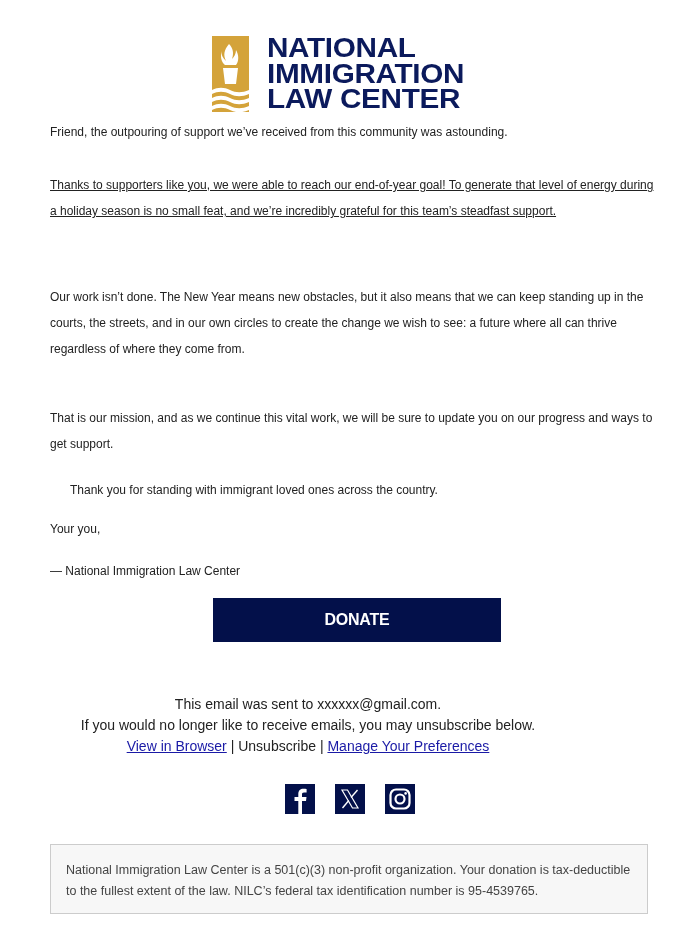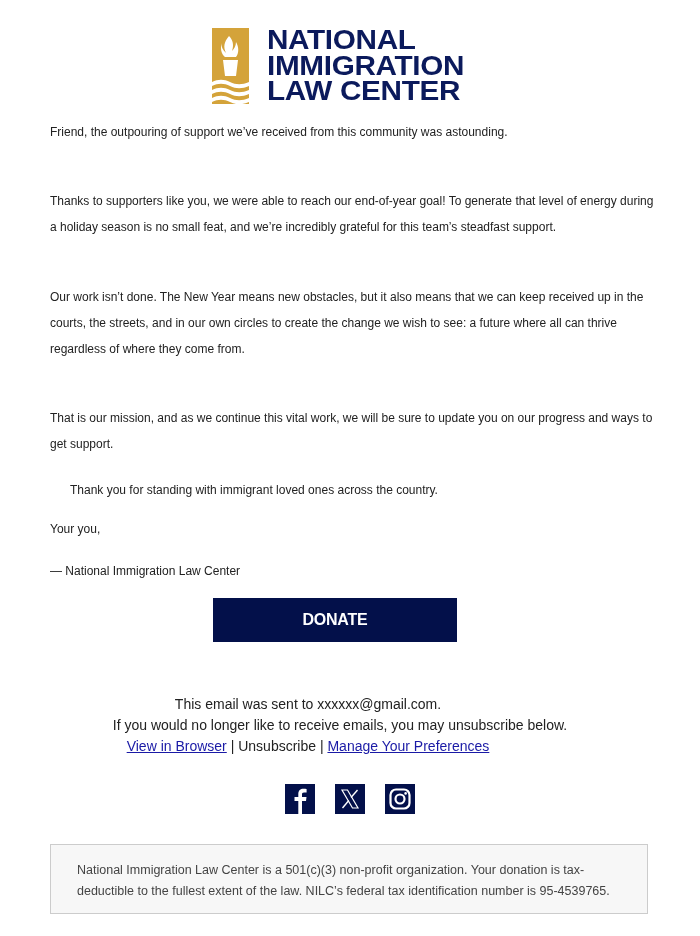--- a/index.html
+++ b/index.html
@@ -1,33 +1,33 @@
 <!DOCTYPE html>
 <html><head>
 <meta charset="utf-8">
 <style>
   html, body { margin:0; padding:0; background:#ffffff; }
   body { width:700px; height:936px; position:relative; overflow:hidden;
          font-family:"Liberation Sans", sans-serif; color:#222222; }
-  .logo { position:absolute; left:212px; top:28px; width:280px; height:78px; }
+  .logo { position:absolute; left:212px; top:36px; width:280px; height:78px; }
   .logo-mark { position:absolute; left:0; top:0; width:37px; height:76px; background:#d4a33a; }
   .logo-text { position:absolute; left:55px; top:-1px; color:#0b1a5c; font-weight:700;
                font-size:27.5px; line-height:25.5px; letter-spacing:-0.3px; white-space:nowrap;
                transform:scaleX(1.08); transform-origin:left top; }
   .body-text { position:absolute; left:50px; width:605px; font-size:12px; line-height:26px; color:#222; }
   .body-text p { margin:0; }
-  .donate { position:absolute; left:213px; top:598px; width:244px; height:44px; background:#03104a;
+  .donate { position:absolute; left:213px; top:598px; width:288px; height:44px; background:#03104a;
             color:#fff; font-weight:700; font-size:16px; border:none; display:flex;
             align-items:center; justify-content:center; cursor:pointer; letter-spacing:-0.2px; }
   .footer { position:absolute; left:0; width:616px; text-align:center; font-size:14px; line-height:21px; color:#222; }
   .footer a { color:#1a1aa6; text-decoration:underline; }
   .social { position:absolute; top:784px; width:30px; height:30px; background:#03104a; display:flex;
             align-items:center; justify-content:center; }
   .legal { position:absolute; left:50px; top:844px; width:598px; height:70px; background:#f7f7f7;
-           border:1px solid #cccccc; box-sizing:border-box; padding:15px 26px; font-size:12.5px;
+           border:1px solid #cccccc; box-sizing:border-box; padding:15px 15px; font-size:12.5px;
            line-height:21px; color:#444; }
 </style>
 </head>
 <body>
 
 <div class="logo">
   <div class="logo-mark">
     <svg width="37" height="76" viewBox="0 0 37 76">
       <path d="M17 8 C12 14 11 19 14 25 C11 22 9 19 10 15 C8 20 9 26 13 29 L24 29 C27 25 27 19 24 14 C24 18 22 21 20 23 C22 17 21 12 17 8 Z" fill="#ffffff"></path>
       <path d="M11 32 L26 32 L24 48 L13 48 Z" fill="#ffffff"></path>
@@ -39,43 +39,43 @@
   <div class="logo-text">
     <div>NATIONAL</div>
     <div>IMMIGRATION</div>
     <div>LAW CENTER</div>
   </div>
 </div>
 
 <div class="body-text" style="top:119px;">
   <p>Friend, the outpouring of support we’ve received from this community was astounding.</p>
 </div>
-<div class="body-text" style="top:188px;">
+<div class="body-text" style="top:172px;text-decoration:underline;">
   <p>Thanks to supporters like you, we were able to reach our end-of-year goal! To generate that level of energy during a holiday season is no small feat, and we’re incredibly grateful for this team’s steadfast support.</p>
 </div>
 <div class="body-text" style="top:284px;">
-  <p>Our work isn’t done. The New Year means new obstacles, but it also means that we can keep received up in the courts, the streets, and in our own circles to create the change we wish to see: a future where all can thrive regardless of where they come from.</p>
+  <p>Our work isn’t done. The New Year means new obstacles, but it also means that we can keep standing up in the courts, the streets, and in our own circles to create the change we wish to see: a future where all can thrive regardless of where they come from.</p>
 </div>
 <div class="body-text" style="top:405px;">
   <p>That is our mission, and as we continue this vital work, we will be sure to update you on our progress and ways to get support.</p>
 </div>
 <div class="body-text" style="top:477px;margin-left:20px;">
   <p>Thank you for standing with immigrant loved ones across the country.</p>
 </div>
 <div class="body-text" style="top:516px;">
   <p>Your you,</p>
 </div>
 <div class="body-text" style="top:558px;">
   <p>— National Immigration Law Center</p>
 </div>
 
 <button class="donate">DONATE</button>
 
 <div class="footer" style="top:694px;">This email was sent to xxxxxx@gmail.com.</div>
-<div class="footer" style="top:715px;padding-left:32px;">If you would no longer like to receive emails, you may unsubscribe below.</div>
+<div class="footer" style="top:715px;">If you would no longer like to receive emails, you may unsubscribe below.</div>
 <div class="footer" style="top:736px;">
   <a href="#">View in Browser</a>
   <span>|</span>
   <span>Unsubscribe</span>
   <span>|</span>
   <a href="#">Manage Your Preferences</a>
 </div>
 
 <div class="social" style="left:285px;">
   <svg width="30" height="30" viewBox="0 0 30 30">

